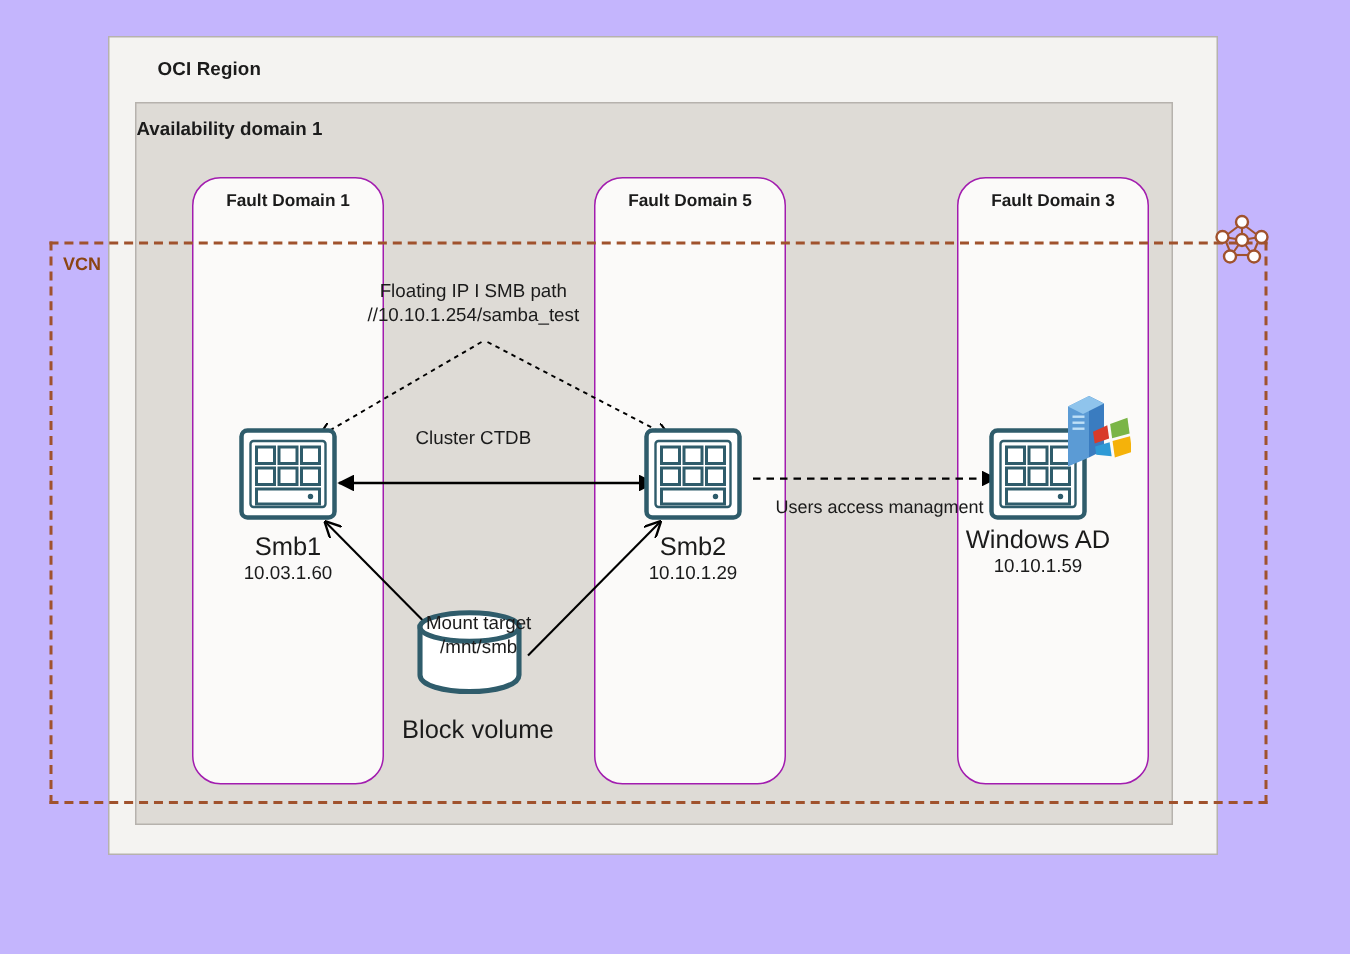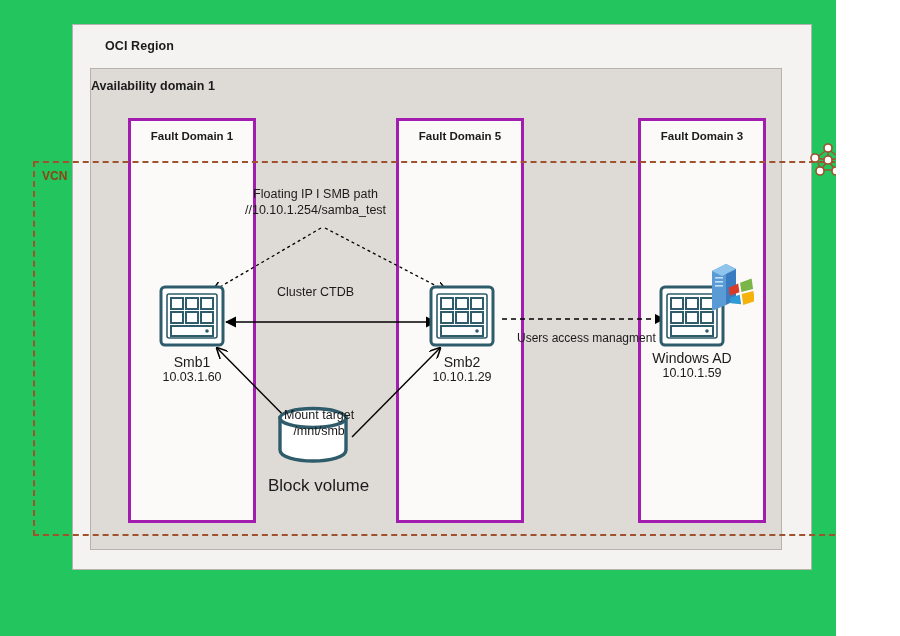--- a/index.html
+++ b/index.html
@@ -3,22 +3,22 @@
 <meta charset="utf-8">
 <style>
   * { box-sizing: border-box; }
   html, body {
     margin: 0; padding: 0;
     background: #ffffff;
     font-family: "Liberation Sans", sans-serif;
   }
   #canvas {
     position: relative;
-    width: 836px; height: 636px;
-    background: #22c55e;
+    width: 900px; height: 636px;
+    background: #c4b5fd;
     overflow: hidden;
   }
 
   
   .oci-region {
     position: absolute;
     left: 72px; top: 24px;
     width: 740px; height: 546px;
     background: #f4f3f1;
     border: 1px solid #b6b2ad;
@@ -44,22 +44,22 @@
     text-align: left;
     font-size: 12.5px; font-weight: bold;
     color: #1b1b1b;
   }
 
   .fd-box {
     position: absolute;
     top: 118px;
     width: 128px; height: 405px;
     background: #fbfaf9;
-    border: 3px solid #a21caf;
-    border-radius: 0;
+    border: 1px solid #a21caf;
+    border-radius: 19px;
   }
   .fd-1 { left: 128px; }
   .fd-2 { left: 396px; }
   .fd-3 { left: 638px; }
   .fd-label {
     position: absolute;
     top: 9px; left: 0; width: 100%;
     text-align: center;
     font-size: 11.5px; font-weight: bold;
     color: #1b1b1b;
@@ -98,21 +98,21 @@
   .node {
     position: absolute;
     text-align: center;
   }
   .srv-icon {
     position: relative;
     width: 68px; height: 62px;
     margin: 0 auto;
   }
   .node-title {
-    font-size: 14px;
+    font-size: 17px;
     color: #1b1b1b;
     margin-top: 3px;
     white-space: nowrap;
   }
   .node-ip {
     font-size: 12.5px;
     color: #1b1b1b;
     white-space: nowrap;
   }
 

